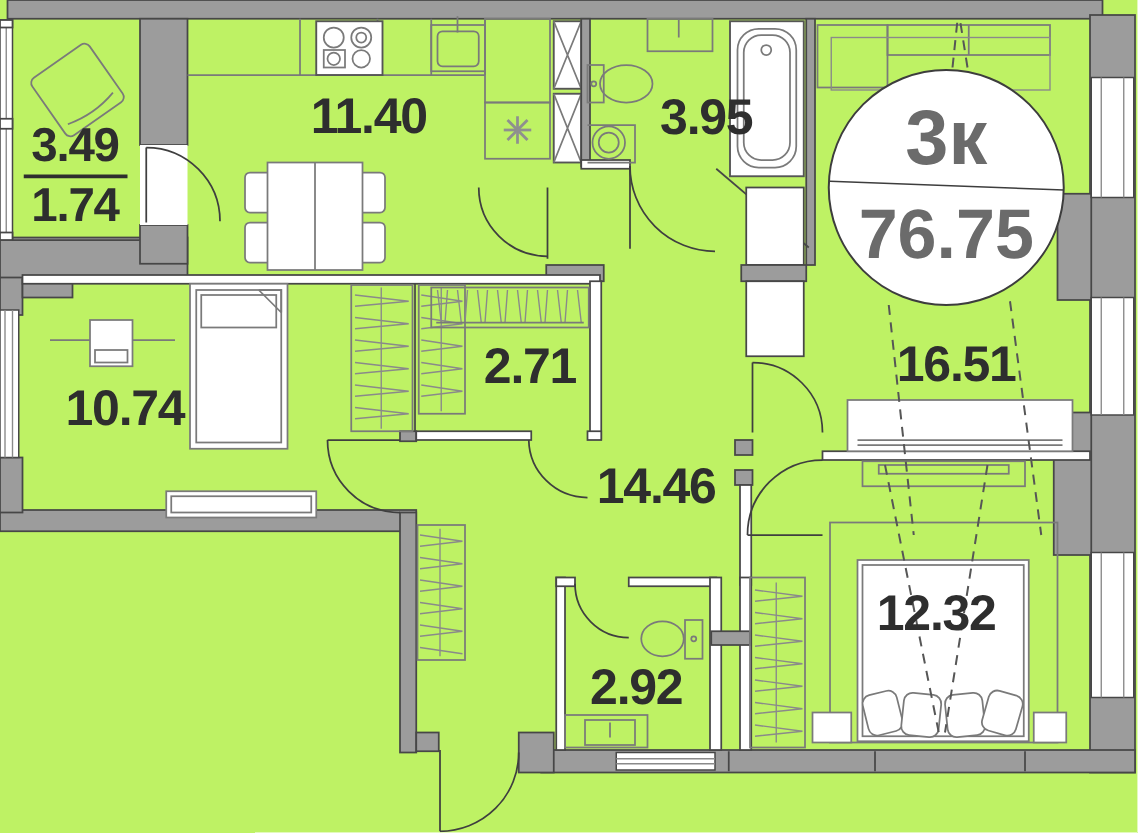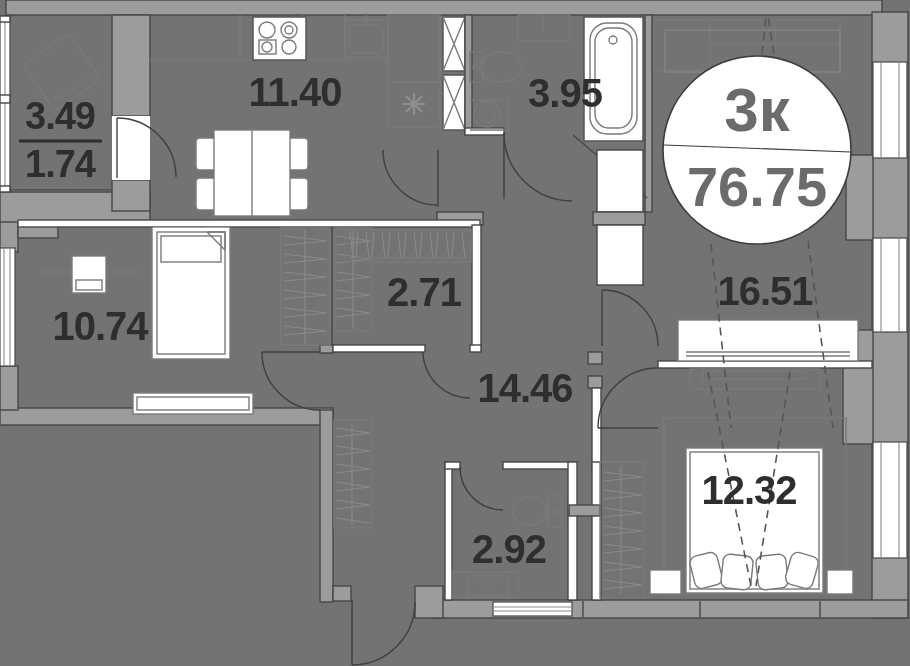--- a/index.html
+++ b/index.html
@@ -1,16 +1,16 @@
 <!DOCTYPE html>
 <html><head>
 <meta charset="utf-8">
 <style>
   html,body{margin:0;padding:0;background:#ffffff;}
-  .stage{width:910px;height:666px;position:relative;background:#737373;font-family:"Liberation Sans",sans-serif;}
+  .stage{width:910px;height:666px;position:relative;background:#bef264;font-family:"Liberation Sans",sans-serif;}
   svg{display:block;}
   .w   {fill:#9c9c9c;stroke:#474747;stroke-width:1.4;}
   .thin{fill:#ffffff;stroke:#474747;stroke-width:1.4;}
   .ln  {stroke:#474747;stroke-width:1.4;fill:none;}
   .f   {fill:none;stroke:#7a7a7a;stroke-width:1.4;}
   .fw  {fill:#ffffff;stroke:#7a7a7a;stroke-width:1.4;}
   .fd  {fill:#ffffff;stroke:#555555;stroke-width:1.5;}
   .door{fill:none;stroke:#3f3f3f;stroke-width:1.4;}
   .hatch{stroke:#8a8a8a;stroke-width:1.1;fill:none;}
   .dash{fill:none;stroke:#565656;stroke-width:1.6;stroke-dasharray:8 6;}

